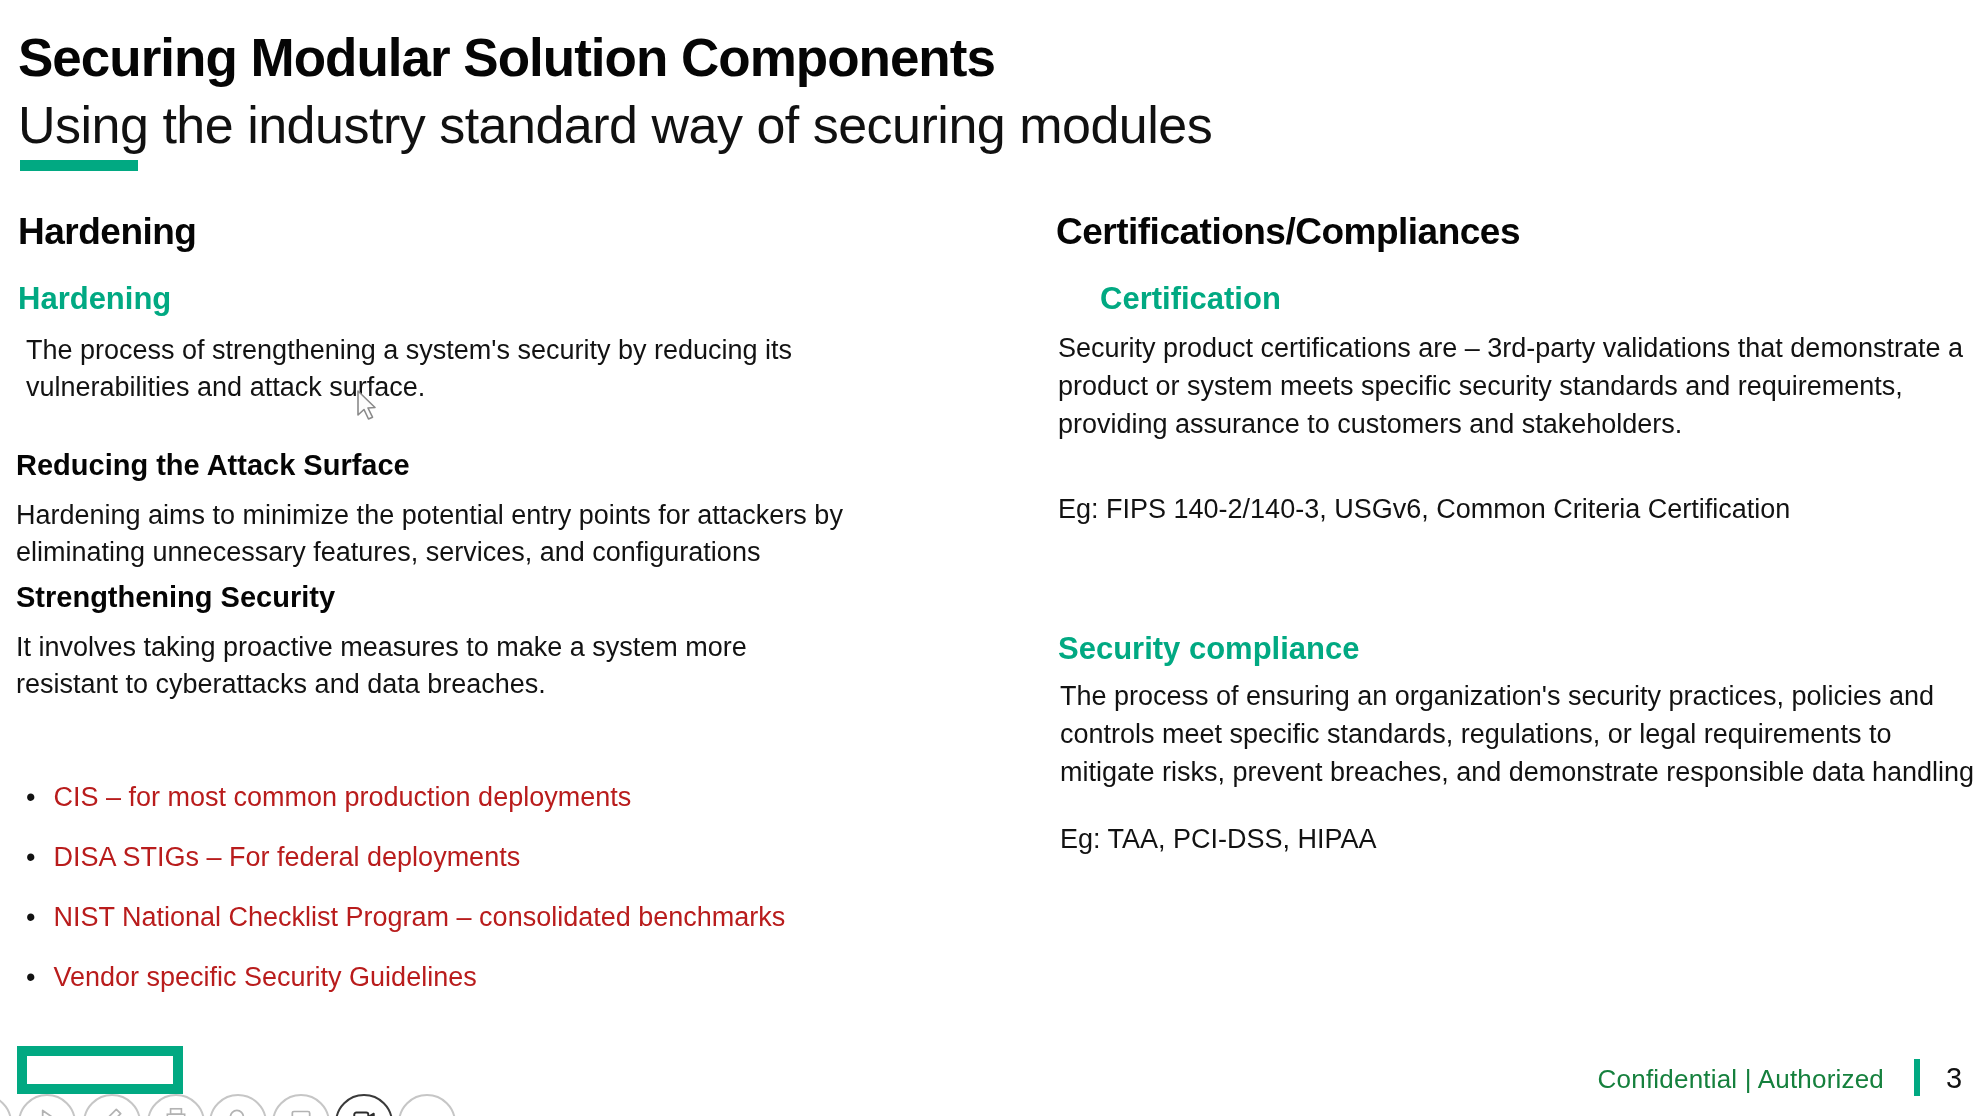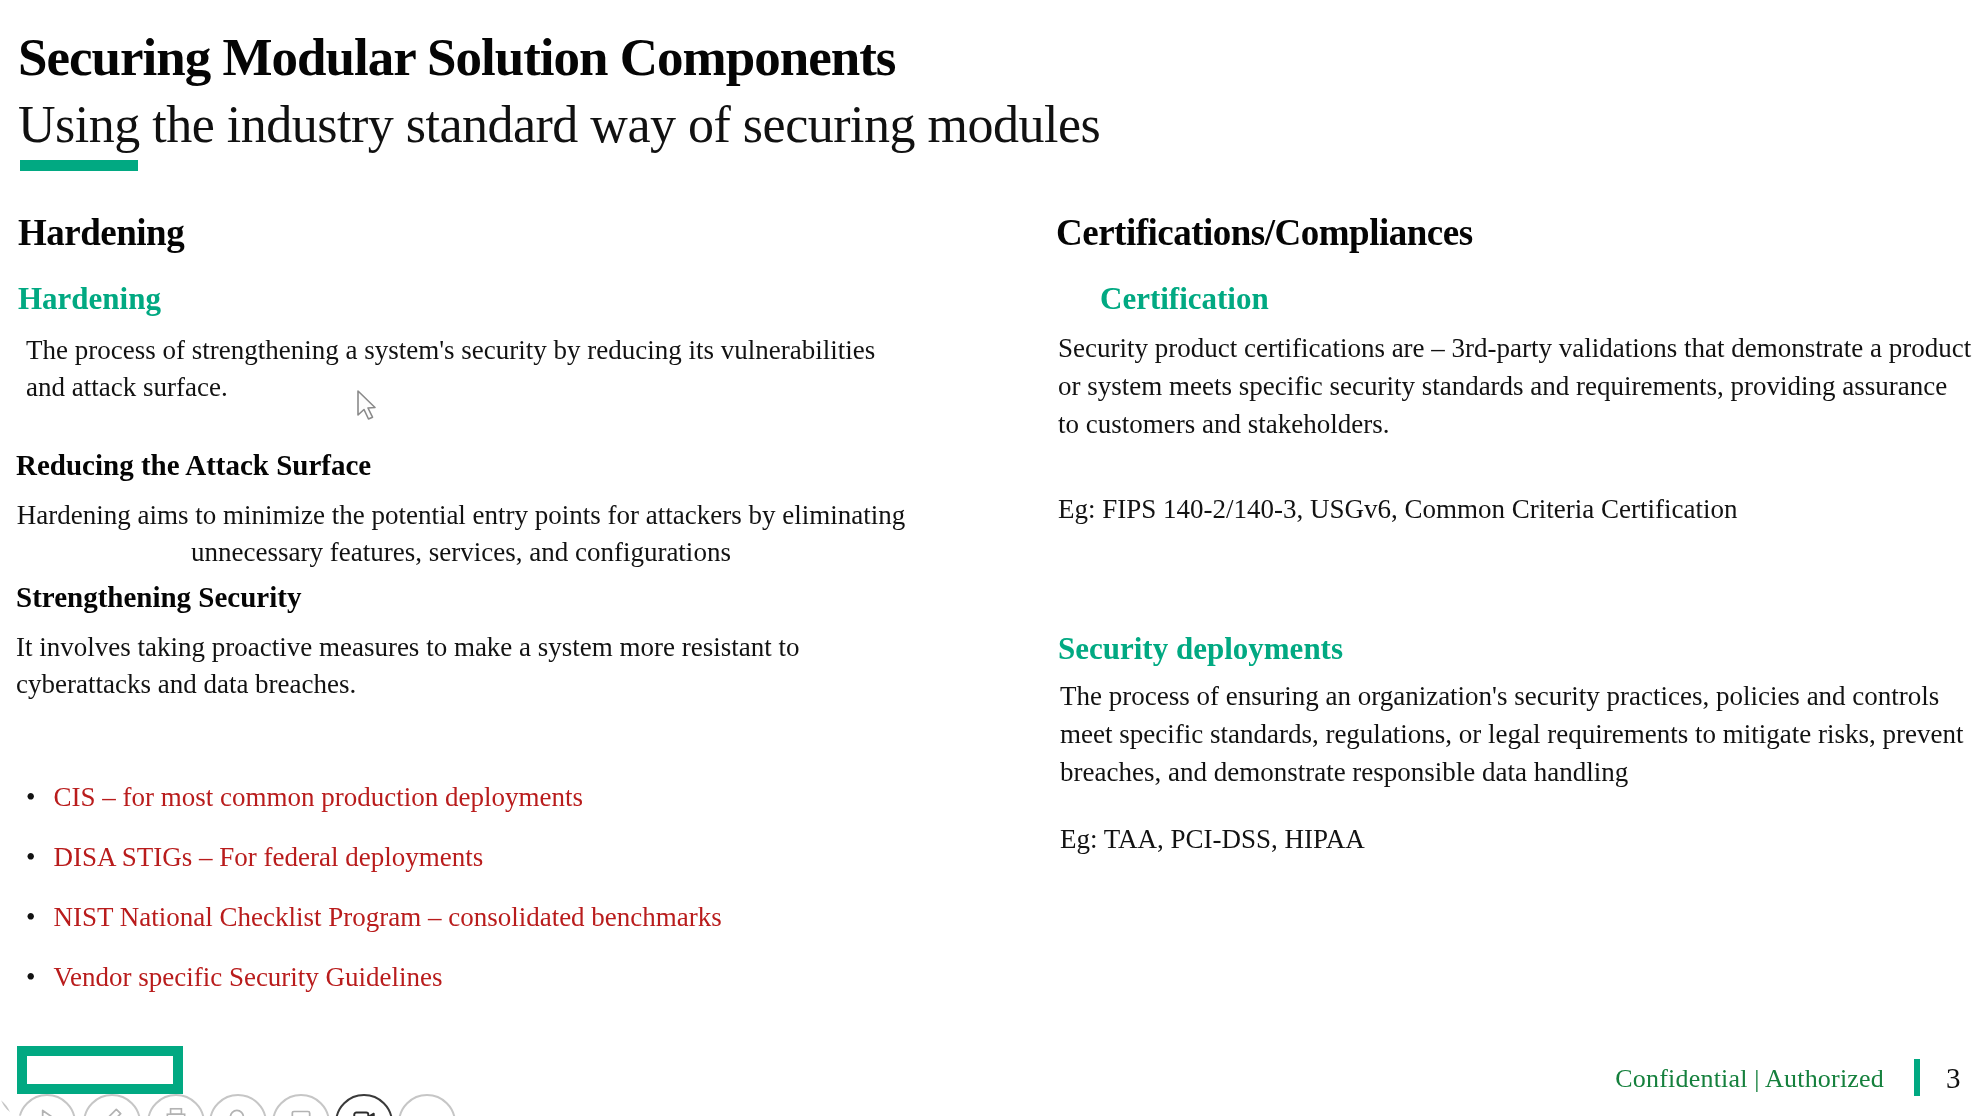--- a/index.html
+++ b/index.html
@@ -1,19 +1,19 @@
 <!DOCTYPE html>
 <html><head>
 <meta charset="utf-8">
 <style>
   * { margin:0; padding:0; box-sizing:border-box; }
   html,body { background:#ffffff; }
   .slide {
     position:relative; width:1980px; height:1116px; background:#ffffff;
-    overflow:hidden; font-family:Liberation Serif, serif; color:#0a0a0a;border-radius:23px;
+    overflow:hidden; font-family:Liberation Sans, sans-serif; color:#0a0a0a;
   }
   .title { position:absolute; left:18px; top:27px; font-size:53px; font-weight:700; letter-spacing:-1px; color:#050505; }
   .subtitle { position:absolute; left:18px; top:95px; font-size:52px; font-weight:400; letter-spacing:-0.5px; color:#111; }
   .accent-bar { position:absolute; left:20px; top:160px; width:118px; height:11px; background:#01a982; }
 
   .h2 { position:absolute; font-size:37px; font-weight:700; letter-spacing:-0.5px; color:#050505; }
   .h3 { position:absolute; font-size:31px; font-weight:700; color:#01a982; }
   .h4 { position:absolute; font-size:29px; font-weight:700; color:#050505; }
   .body-text { position:absolute; font-size:27px; font-weight:400; color:#121212; line-height:37px; }
   .body-text-r { line-height:38px; }
@@ -44,21 +44,21 @@
 
   <div class="title">Securing Modular Solution Components</div>
   <div class="subtitle">Using the industry standard way of securing modules</div>
   <div class="accent-bar"></div>
 
   <div class="h2" style="left:18px; top:211px;">Hardening</div>
   <div class="h3" style="left:18px; top:281px;">Hardening</div>
   <div class="body-text" style="left:16px; top:332px; width:850px;margin-left:10px;">The process of strengthening a system's security by reducing its vulnerabilities and attack surface.</div>
 
   <div class="h4" style="left:16px; top:449px;">Reducing the Attack Surface</div>
-  <div class="body-text" style="left:16px; top:497px; width:890px;text-align:center;">Hardening aims to minimize the potential entry points for attackers by eliminating unnecessary features, services, and configurations</div>
+  <div class="body-text" style="left:16px; top:497px; width:890px;">Hardening aims to minimize the potential entry points for attackers by eliminating unnecessary features, services, and configurations</div>
 
   <div class="h4" style="left:16px; top:581px;">Strengthening Security</div>
   <div class="body-text" style="left:16px; top:629px; width:810px;">It involves taking proactive measures to make a system more resistant to cyberattacks and data breaches.</div>
 
   <ul class="bullets">
     <li>
         <span>CIS – for most common production deployments</span>
       </li>
     <li>
         <span>DISA STIGs – For federal deployments</span>
@@ -69,21 +69,21 @@
     <li>
         <span>Vendor specific Security Guidelines</span>
       </li>
   </ul>
 
   <div class="h2" style="left:1056px; top:211px;">Certifications/Compliances</div>
   <div class="h3" style="left:1056px; top:281px;margin-left:44px;">Certification</div>
   <div class="body-text body-text-r" style="left:1058px; top:329px; width:916px;">Security product certifications are – 3rd-party validations that demonstrate a product or system meets specific security standards and requirements, providing assurance to customers and stakeholders.</div>
   <div class="body-text body-text-r" style="left:1058px; top:490px; width:916px;">Eg: FIPS 140-2/140-3, USGv6, Common Criteria Certification</div>
 
-  <div class="h3" style="left:1058px; top:631px;">Security deployments</div>
+  <div class="h3" style="left:1058px; top:631px;">Security compliance</div>
   <div class="body-text body-text-r" style="left:1060px; top:677px; width:930px;">The process of ensuring an organization's security practices, policies and controls meet specific standards, regulations, or legal requirements to mitigate risks, prevent breaches, and demonstrate responsible data handling</div>
   <div class="body-text body-text-r" style="left:1060px; top:820px; width:916px;">Eg: TAA, PCI-DSS, HIPAA</div>
 
   <div class="hpe-logo"></div>
   <div class="footer-classification">Confidential | Authorized</div>
   <div class="footer-bar"></div>
   <div class="footer-page">3</div>
 
   <div class="toolbar-btn" style="left:-46px;"></div>
 

